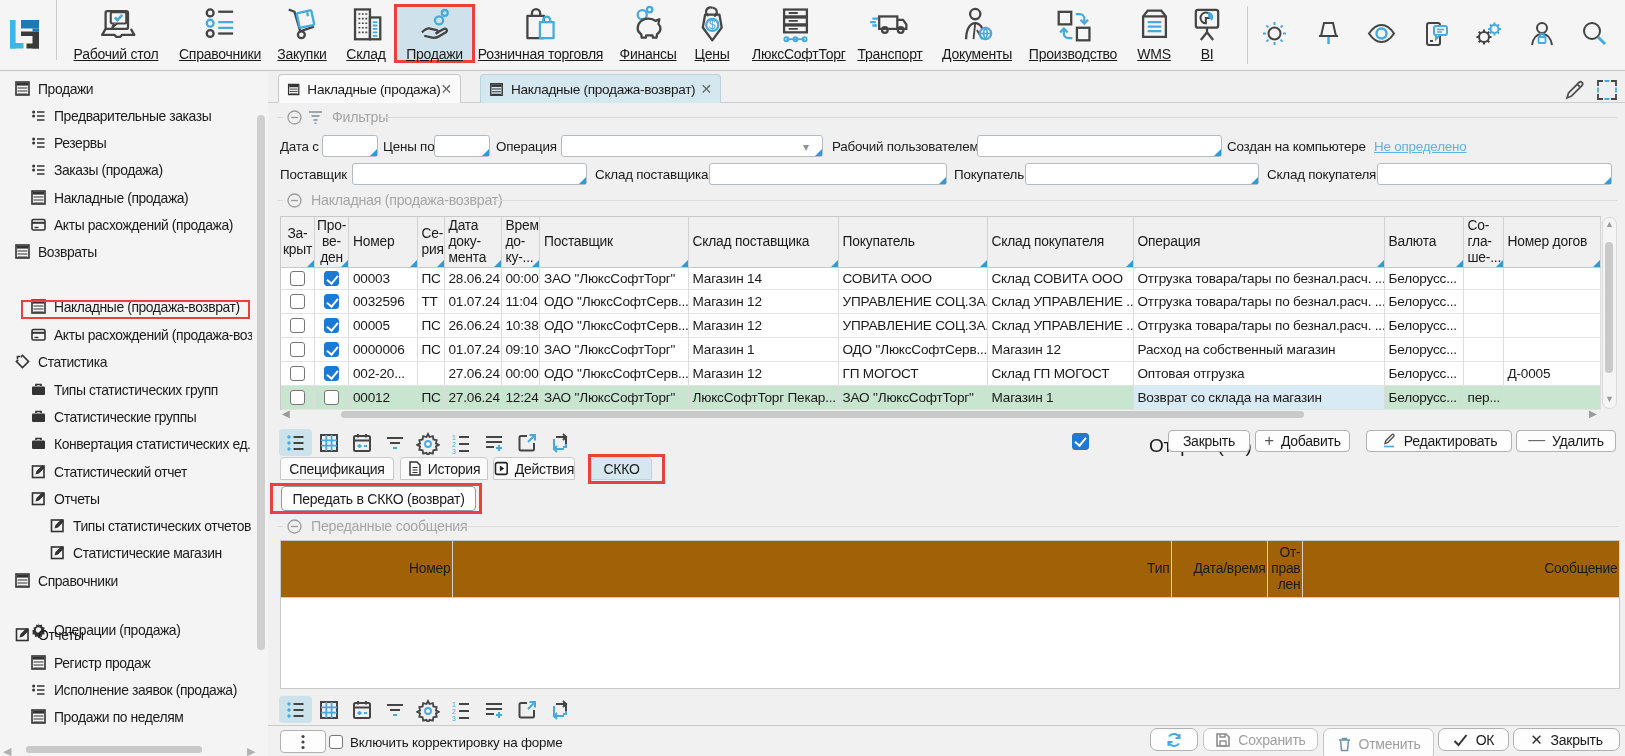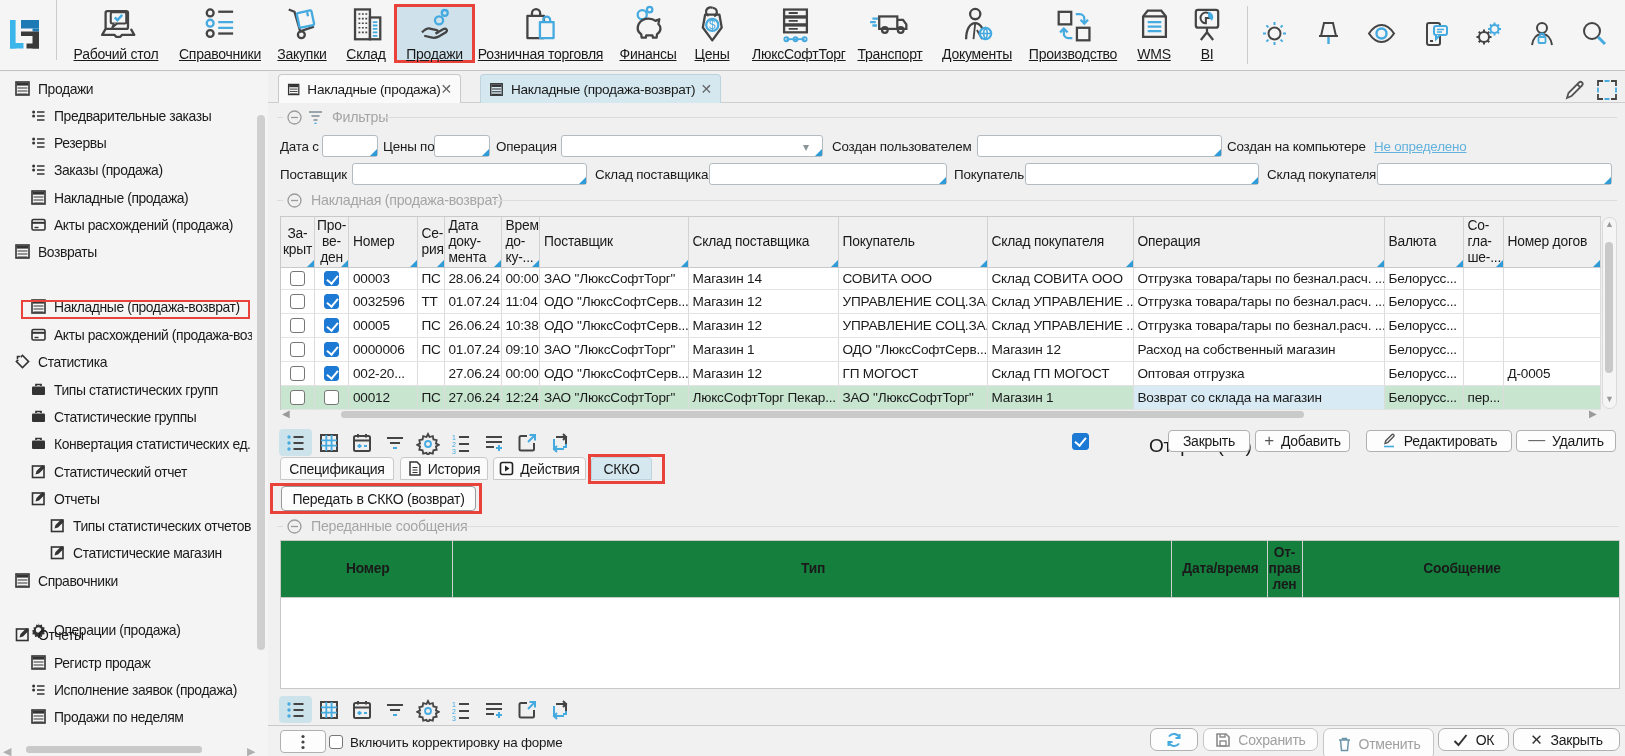--- a/index.html
+++ b/index.html
@@ -52,21 +52,21 @@
 .sbar-v { position:absolute; background:#f5f5f5; border:1px solid #dadada; border-radius:7px; }
 .sthumb { position:absolute; background:#c9c9c9; border-radius:4px; }
 .sarrow { position:absolute; color:#9a9a9a; }
 
 .btn { position:absolute; display:flex; align-items:center; justify-content:center; background:#fdfdfd; border:1px solid #b0b0b0; border-radius:4px; font-size:14px; letter-spacing:-0.25px; white-space:nowrap; }
 .btn.dis { color:#a0a0a0; border-color:#c6c6c6; }
 
 .tab2 { position:absolute; top:457px; height:23px; display:flex; align-items:center; justify-content:center; border:1px solid #c9c9c9; border-radius:4px 4px 0 0; font-size:14px; letter-spacing:-0.25px; background:#fbfbfb; }
 
 #gridm { position:absolute; left:280px; top:540px; width:1340px; height:149px; background:#fff; border:1px solid #c9c9c9; }
-#gridm th { background:#15803d; border-right:1px solid #d2d2d2; border-bottom:1px solid #c9c9c9; font-weight:bold; font-size:13.8px; letter-spacing:-0.2px; padding:0 1px 0 4px; text-align:center; vertical-align:middle; line-height:16px; height:56px; }
+#gridm th { background:#a16207; border-right:1px solid #d2d2d2; border-bottom:1px solid #c9c9c9; font-weight:normal; font-size:13.8px; letter-spacing:-0.2px; padding:0 1px 0 4px; text-align:right; vertical-align:middle; line-height:16px; height:56px; }
 .redbox { position:absolute; border:3px solid #e8423a; }
 
 #botbar { position:absolute; left:268px; top:725px; width:1357px; height:31px; background:#f1f1f1; border-top:1px solid #c9c9c9; }
 .icon-row { position:absolute; display:flex; align-items:center; }
 .icon-row .ib { width:33px; height:27px; display:flex; align-items:center; justify-content:center; flex:0 0 auto; }
 .ib.on { background:#cde3ec; border-radius:4px; }
 </style>
 </head>
 <body>
 <div id="topbar">
@@ -518,21 +518,21 @@
   <span>Фильтры</span>
 </div>
 <div class="gline" style="left:381px;top:117px;width:1236px"></div>
 <div class="flabel" style="left:280px;top:139px">Дата с</div>
 <div class="finput" style="left:322px;top:135px;width:56px"></div>
 <div class="flabel" style="left:383px;top:139px">Цены по</div>
 <div class="finput" style="left:434px;top:135px;width:56px"></div>
 <div class="flabel" style="left:496px;top:139px">Операция</div>
 <div class="finput" style="left:561px;top:135px;width:262px"></div>
 <div class="combo-arrow" style="left:803px;top:140px">▾</div>
-<div class="flabel" style="left:832px;top:139px">Создан пользователем</div>
+<div class="flabel" style="left:832px;top:139px">Рабочий пользователем</div>
 <div class="finput" style="left:977px;top:135px;width:245px"></div>
 <div class="flabel" style="left:1227px;top:139px">Создан на компьютере</div>
 <div class="flabel" style="left:1374px;top:139px;color:#62b2dd;text-decoration:underline">Не определено</div>
 <div class="flabel" style="left:280px;top:167px">Поставщик</div>
 <div class="finput" style="left:352px;top:163px;width:235px"></div>
 <div class="flabel" style="left:595px;top:167px">Склад поставщика</div>
 <div class="finput" style="left:709px;top:163px;width:238px"></div>
 <div class="flabel" style="left:954px;top:167px">Покупатель</div>
 <div class="finput" style="left:1025px;top:163px;width:234px"></div>
 <div class="flabel" style="left:1267px;top:167px">Склад покупателя</div>
@@ -766,21 +766,21 @@
       <path d="M4 10.5l.8-2.8 6-6a1.3 1.3 0 011.9 1.9l-6 6-2.7.9z" fill="none" stroke="#555" stroke-width="1.4"></path>
       <path d="M3 13.5h10" stroke="#45aadf" stroke-width="1.6"></path>
     </svg>Редактировать</div>
 <div class="btn" style="left:1516px;top:430px;width:100px;height:22px"><span style="color:#666;font-size:17px;margin-right:7px;margin-top:-3px">—</span>Удалить</div>
 
 <div class="tab2" style="left:280px;width:114px">Спецификация</div>
 <div class="tab2" style="left:400px;width:88px"><svg width="14" height="15" viewBox="0 0 14 15" style="margin-right:6px">
       <path d="M2 1h7l3 3v10H2z" fill="none" stroke="#333" stroke-width="1.5"></path>
       <path d="M4.5 6.5h5M4.5 9h5M4.5 11.5h5" stroke="#333" stroke-width="1.2"></path>
     </svg>История</div>
-<div class="tab2" style="left:493px;width:93px"><svg width="15" height="15" viewBox="0 0 15 15" style="margin-right:6px">
+<div class="tab2" style="left:493px;width:82px"><svg width="15" height="15" viewBox="0 0 15 15" style="margin-right:6px">
       <rect x="1.5" y="1.5" width="12" height="12" rx="2" fill="none" stroke="#222" stroke-width="1.6"></rect>
       <path d="M6 4.5l4.5 3L6 10.5z" fill="#222"></path>
     </svg>Действия</div>
 <div class="tab2" style="left:591px;width:61px;background:#d5e7ef;border-color:#bdd3dd">СККО</div>
 <div class="redbox" style="left:588px;top:454px;width:77px;height:30px"></div>
 <div class="btn" style="left:281px;top:486px;width:195px;height:25px;border-color:#999">Передать в СККО (возврат)</div>
 <div class="redbox" style="left:270px;top:483px;width:212px;height:31px"></div>
 
 <div class="gline" style="left:277px;top:526px;width:6px"></div>
 <div class="legend" style="left:287px;top:518px">

